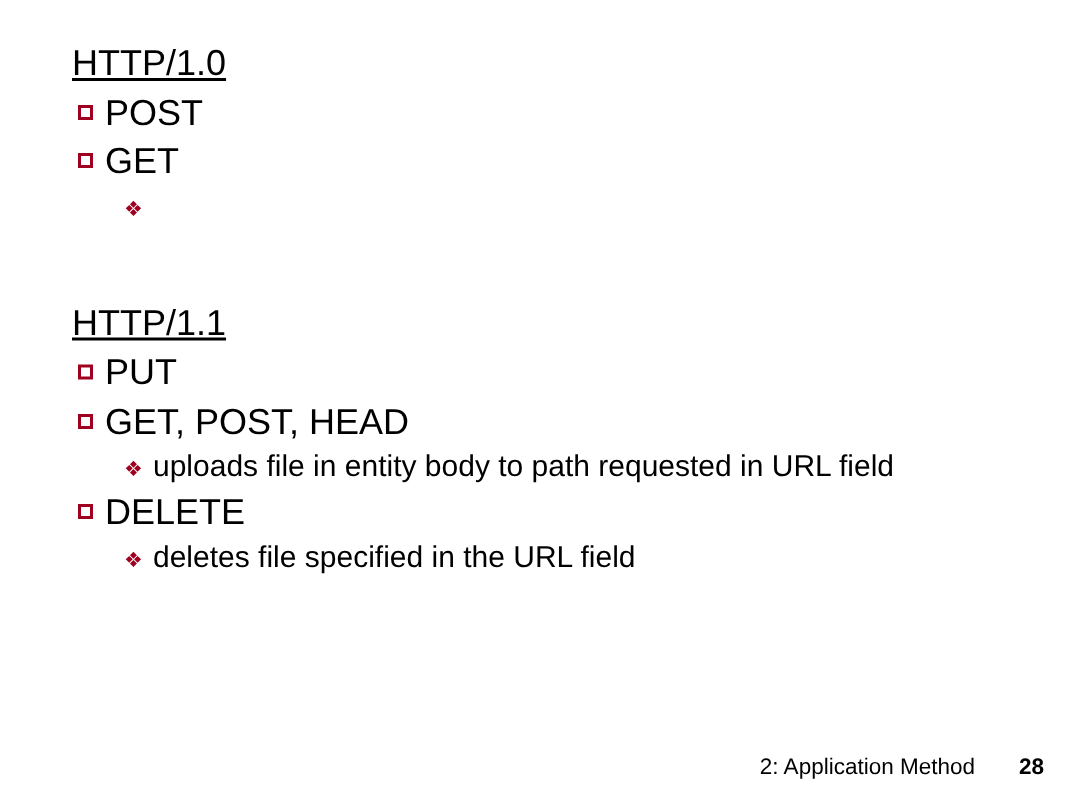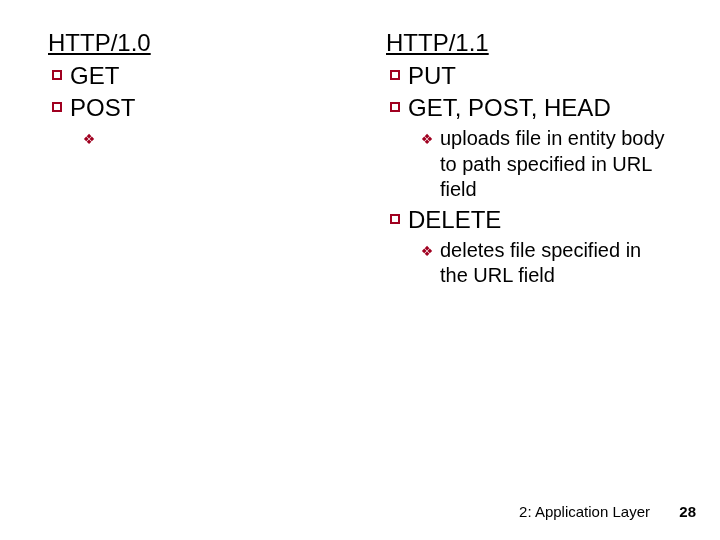--- a/index.html
+++ b/index.html
@@ -21,20 +21,21 @@
   }
   .title {
     font-size: 40px;
     text-decoration: underline;
     margin-bottom: 34px;
     line-height: 1.1;
   }
   .columns {
     display: flex;
     gap: 52px;
+    flex-direction: column;
   }
   .col {
     flex: 1;
     font-size: 24px;
     line-height: 1.28;
   }
   .subhead {
     text-decoration: underline;
   }
   .b1 {
@@ -98,28 +99,28 @@
 
   <div class="columns">
 
     <div class="col">
       <div class="subhead">HTTP/1.0</div>
 
       <div class="b1">
         <div class="mk">
             <span></span>
           </div>
-        <div class="txt">GET</div>
+        <div class="txt">POST</div>
       </div>
 
       <div class="b1">
         <div class="mk">
             <span></span>
           </div>
-        <div class="txt">POST</div>
+        <div class="txt">GET</div>
       </div>
 
       <div class="b2">
         <div class="mk">❖</div>
       </div>
     </div>
 
     <div class="col">
       <div class="subhead">HTTP/1.1</div>
 
@@ -131,32 +132,32 @@
       </div>
 
       <div class="b1">
         <div class="mk">
             <span></span>
           </div>
         <div class="txt">GET, POST, HEAD</div>
       </div>
       <div class="b2">
         <div class="mk">❖</div>
-        <div class="txt">uploads file in entity body to path specified in URL field</div>
+        <div class="txt">uploads file in entity body to path requested in URL field</div>
       </div>
 
       <div class="b1">
         <div class="mk">
             <span></span>
           </div>
         <div class="txt">DELETE</div>
       </div>
       <div class="b2">
         <div class="mk">❖</div>
         <div class="txt">deletes file specified in the URL field</div>
       </div>
     </div>
 
   </div>
 
-  <div class="footer-label">2: Application Layer</div>
+  <div class="footer-label">2: Application Method</div>
   <div class="footer-num">28</div>
 </div>
 
 </body></html>

